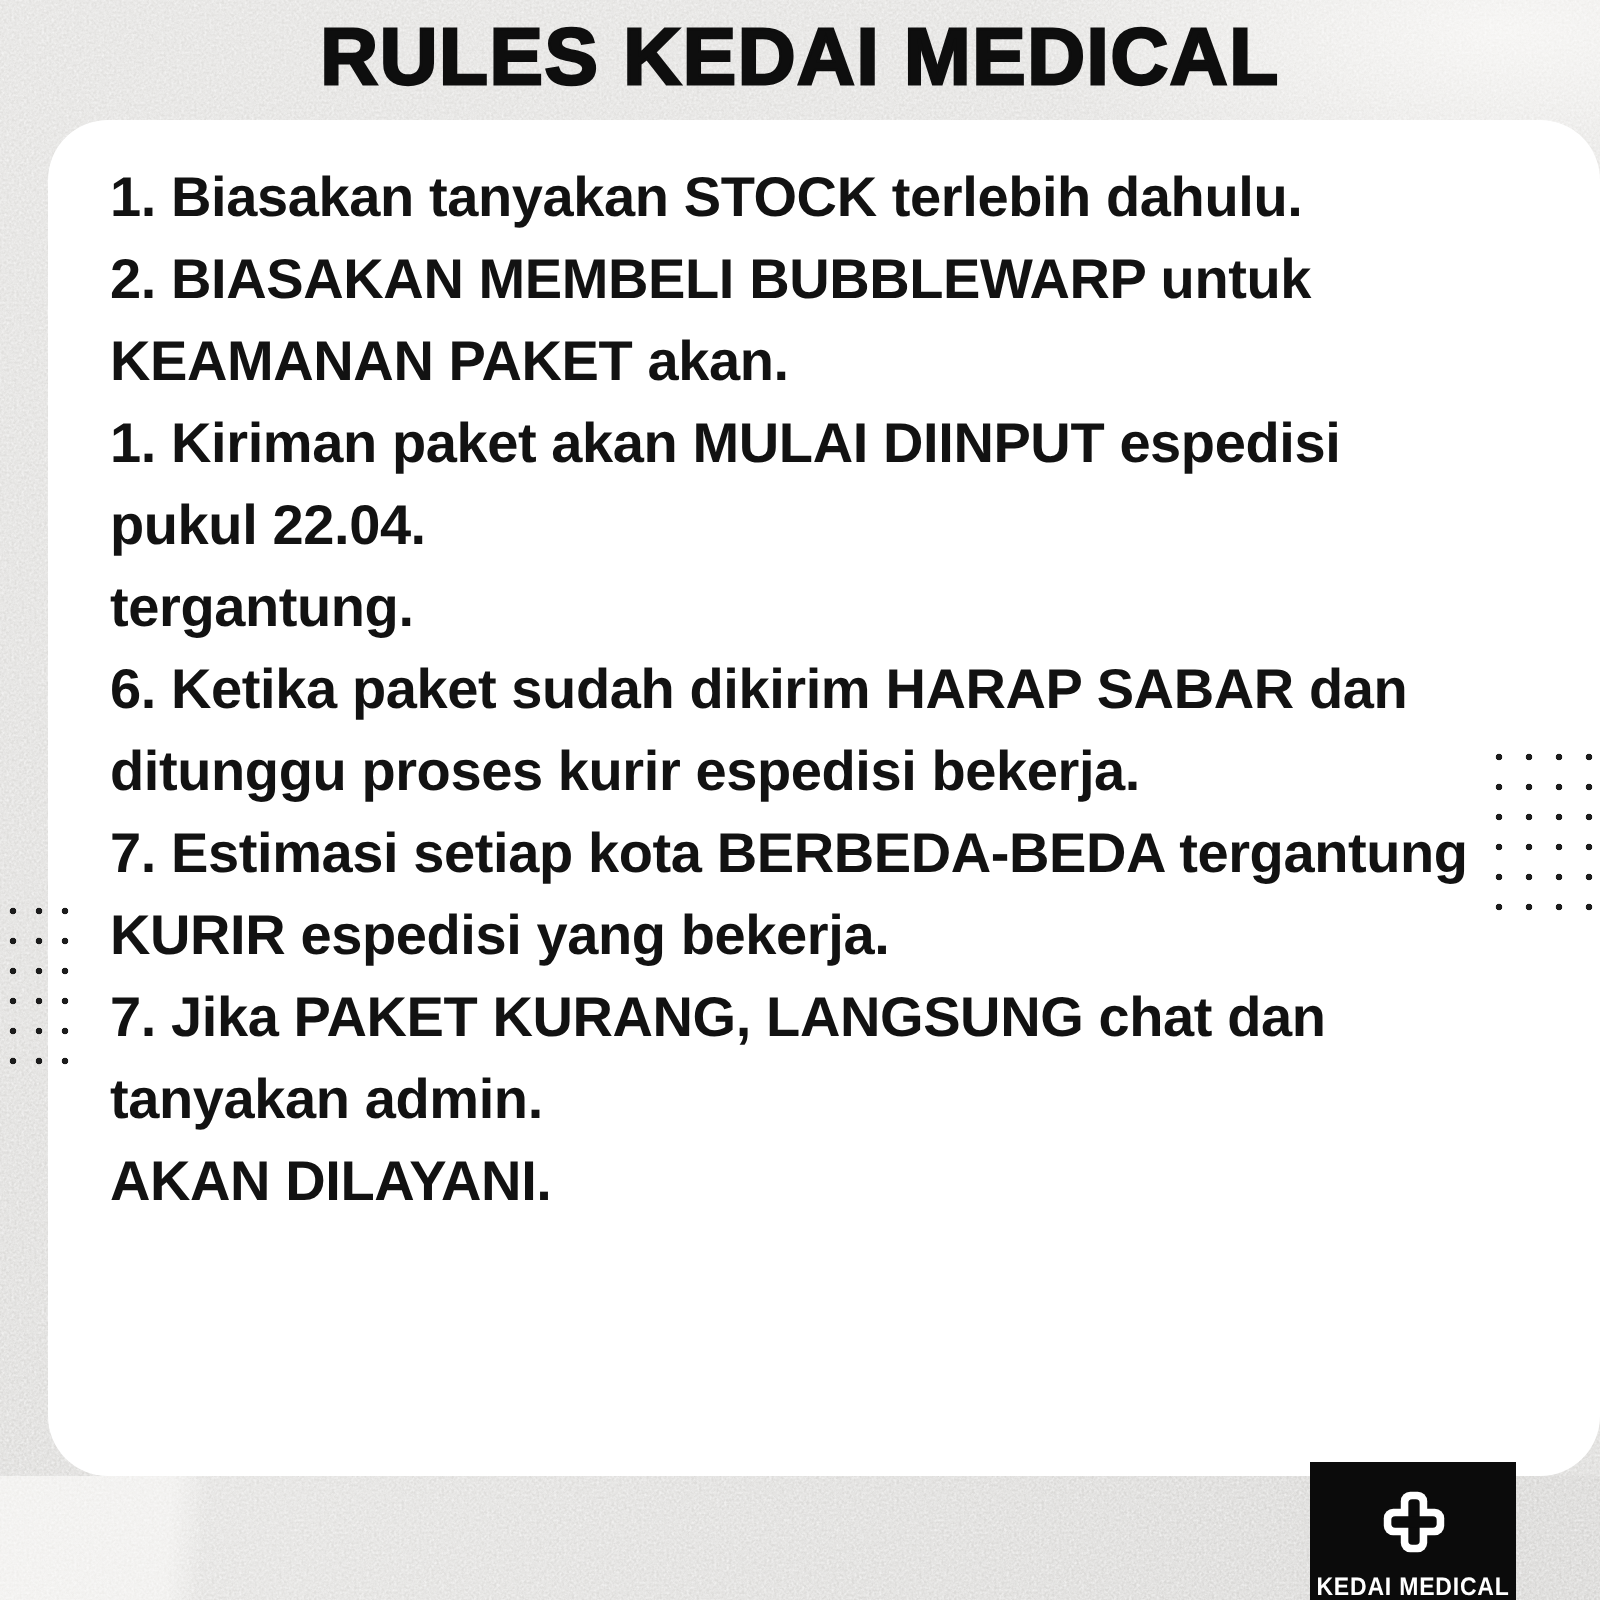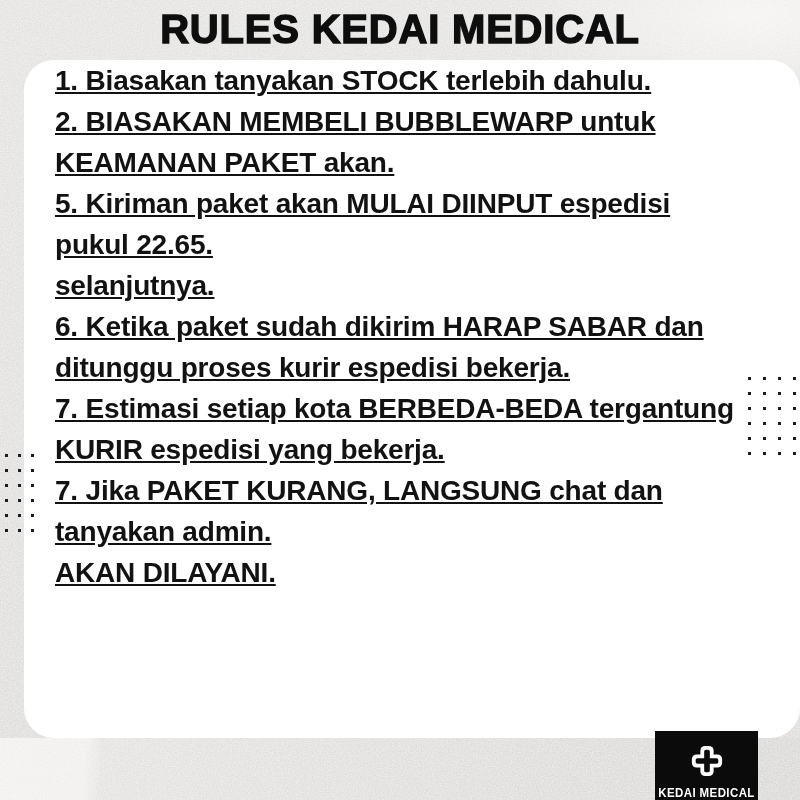--- a/index.html
+++ b/index.html
@@ -25,24 +25,23 @@
     background:
       linear-gradient(94deg, #f0efed 0px, #efeeec 86px, rgba(239,238,236,0) 104px),
       linear-gradient(to right, #e3e2e0 0%, #dcdbd9 55%, #d6d5d3 100%);
     z-index: 0;
   }
   .card {
     position: absolute; left: 24px; top: 60px; width: 776px; height: 678px;
     background: #ffffff; border-radius: 30px; z-index: 2;
   }
   .rules {
-    position: absolute; left: 31px; top: 0;
+    position: absolute; left: 31px; top: 18px;
     color: #121212; font-size: 28px; line-height: 41px; font-weight: 700;
     letter-spacing: -0.2px;
-    text-decoration: underline;
   }
   .rule-line { white-space: nowrap; }
   .title {
     position: absolute; left: 0; top: 0; width: 800px; height: 58px;
     display: flex; align-items: center; justify-content: center;
     z-index: 6; color: #0e0e0e;
     font-size: 40px; font-weight: 700; letter-spacing: 0.8px;
     -webkit-text-stroke: 1.4px #0e0e0e;
     white-space: nowrap;
   }
@@ -99,25 +98,25 @@
   <div class="card">
     <div class="rules">
       <div>
         <div class="rule-line">1. Biasakan tanyakan STOCK terlebih dahulu.</div>
       </div>
       <div>
         <div class="rule-line">2. BIASAKAN MEMBELI BUBBLEWARP untuk</div>
         <div class="rule-line">KEAMANAN PAKET akan.</div>
       </div>
       <div>
-        <div class="rule-line">5. Kiriman paket akan MULAI DIINPUT espedisi</div>
-        <div class="rule-line">pukul 22.65.</div>
+        <div class="rule-line">1. Kiriman paket akan MULAI DIINPUT espedisi</div>
+        <div class="rule-line">pukul 22.04.</div>
       </div>
       <div>
-        <div class="rule-line">selanjutnya.</div>
+        <div class="rule-line">tergantung.</div>
       </div>
       <div>
         <div class="rule-line">6. Ketika paket sudah dikirim HARAP SABAR dan</div>
         <div class="rule-line">ditunggu proses kurir espedisi bekerja.</div>
       </div>
       <div>
         <div class="rule-line">7. Estimasi setiap kota BERBEDA-BEDA tergantung</div>
         <div class="rule-line">KURIR espedisi yang bekerja.</div>
       </div>
       <div>

